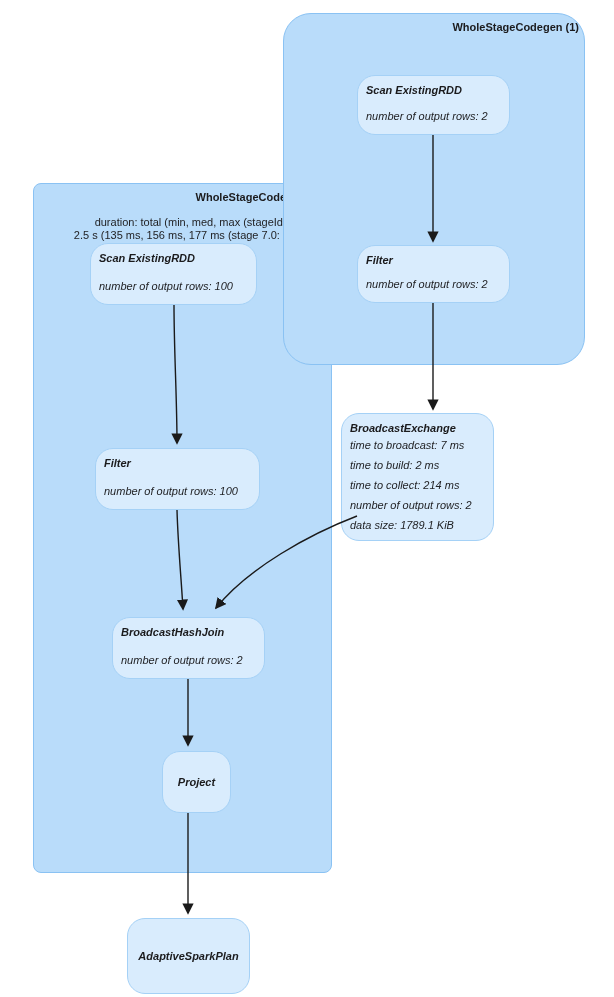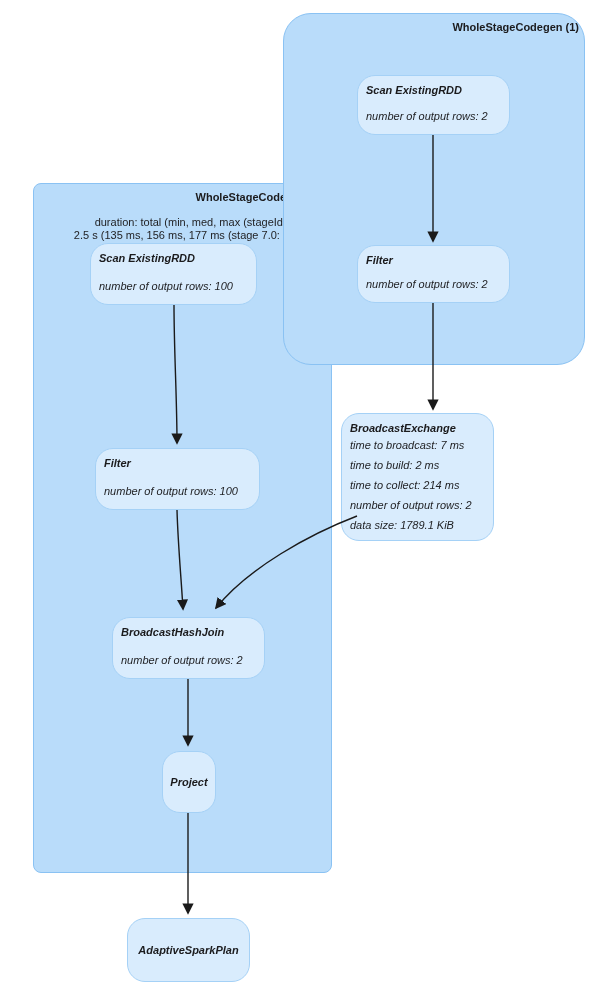--- a/index.html
+++ b/index.html
@@ -128,25 +128,25 @@
     </div>
   </div>
 
   <div class="node" style="left:112px; top:617px; width:153px; height:62px;">
     <div class="node-title">BroadcastHashJoin</div>
     <div class="node-metrics">
       <div>number of output rows: 2</div>
     </div>
   </div>
 
-  <div class="node node-center" style="left:162px; top:751px; width:54px; height:62px;">
+  <div class="node node-center" style="left:162px; top:751px; width:69px; height:62px;">
     <div class="node-title">Project</div>
   </div>
 
-  <div class="node node-center" style="left:127px; top:918px; width:123px; height:64px;">
+  <div class="node node-center" style="left:127px; top:918px; width:123px; height:76px;">
     <div class="node-title">AdaptiveSparkPlan</div>
   </div>
 
   <svg class="edges" viewBox="0 0 614 997" xmlns="http://www.w3.org/2000/svg">
     <defs>
       <marker id="ah" viewBox="0 0 10 10" refX="8.5" refY="5" markerWidth="8" markerHeight="8" orient="auto-start-reverse">
         <path d="M0,0 L10,5 L0,10 z" fill="#1a1a1a"></path>
       </marker>
     </defs>
     <g stroke="#1a1a1a" stroke-width="1.4" fill="none">

